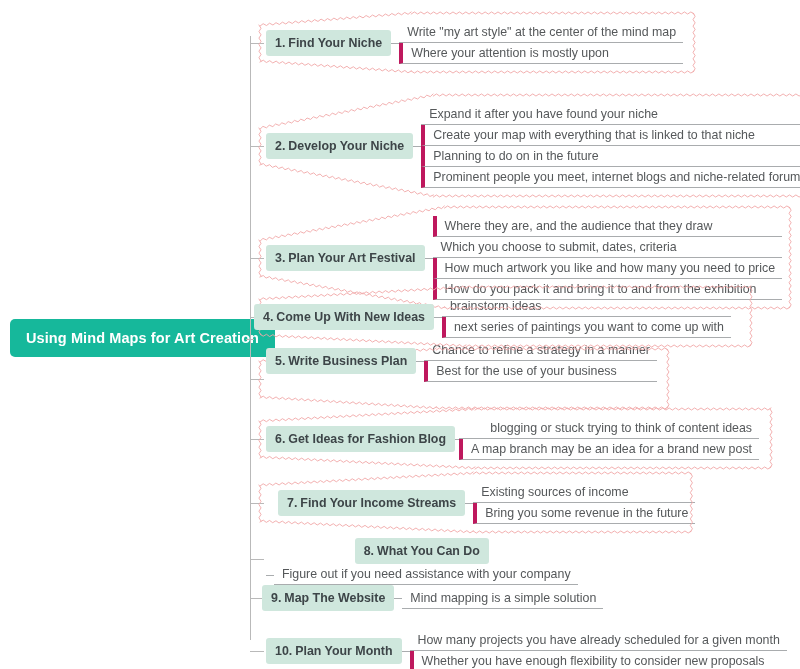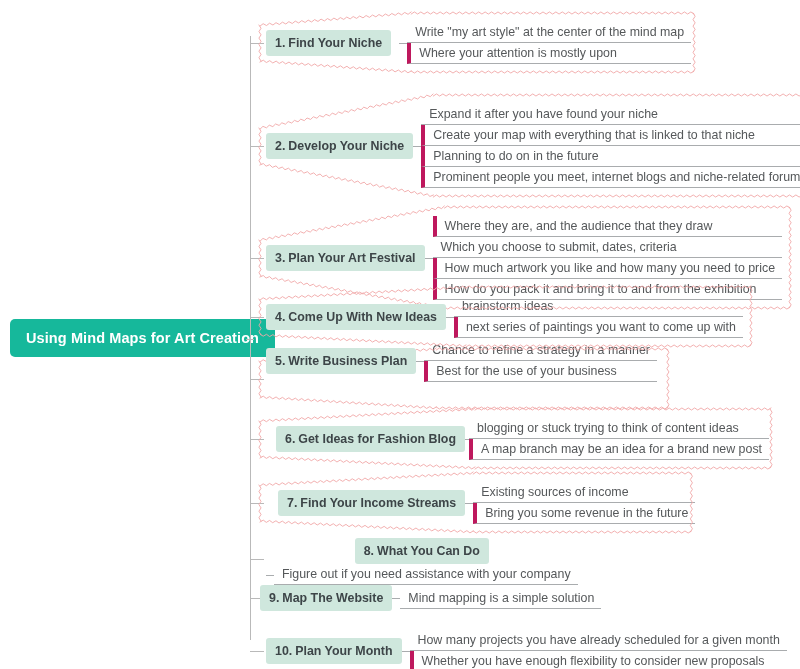--- a/index.html
+++ b/index.html
@@ -104,21 +104,21 @@
       <svg width="518.03125" height="64">
         <path d="M4.06 15.05 L7.15 12.77 L10.48 14.69 L13.57 12.41 L16.89 14.33 L19.99 12.06 L23.31 13.97 L26.40 11.70 L29.73 13.62 L32.82 11.34 L36.15 13.26 L39.24 10.98 L42.57 12.90 L45.66 10.62 L48.98 12.54 L52.08 10.27 L55.40 12.18 L58.49 9.91 L61.82 11.82 L64.91 9.55 L68.24 11.47 L71.33 9.19 L74.66 11.11 L77.75 8.83 L81.07 10.75 L84.17 8.47 L87.49 10.39 L90.58 8.12 L93.91 10.03 L97.00 7.76 L100.33 9.68 L103.42 7.40 L106.75 9.32 L109.84 7.04 L113.16 8.96 L116.25 6.68 L119.58 8.60 L122.67 6.32 L126.00 8.24 L129.09 5.97 L132.42 7.88 L135.51 5.61 L138.83 7.53 L141.93 5.25 L145.25 7.17 L148.34 4.89 L151.67 6.81 L154.76 4.53 L158.09 6.45 L161.18 4.18 L164.51 6.09 L167.60 3.82 L170.92 5.73 L174.02 3.46 L177.34 5.38 L180.43 3.10 L183.76 5.02 L186.85 2.74 L190.18 4.66 L193.27 2.38 L196.60 4.30 L199.69 2.03 L203.01 3.94 L206.11 1.67 L209.43 3.59 L212.52 1.31 L215.85 3.23 L218.94 0.95 M219.00 3.05 L222.18 0.95 L225.37 3.05 L228.55 0.95 L231.73 3.05 L234.92 0.95 L238.10 3.05 L241.28 0.95 L244.47 3.05 L247.65 0.95 L250.83 3.05 L254.01 0.95 L257.20 3.05 L260.38 0.95 L263.56 3.05 L266.75 0.95 L269.93 3.05 L273.11 0.95 L276.30 3.05 L279.48 0.95 L282.66 3.05 L285.85 0.95 L289.03 3.05 L292.21 0.95 L295.40 3.05 L298.58 0.95 L301.76 3.05 L304.94 0.95 L308.13 3.05 L311.31 0.95 L314.49 3.05 L317.68 0.95 L320.86 3.05 L324.04 0.95 L327.23 3.05 L330.41 0.95 L333.59 3.05 L336.78 0.95 L339.96 3.05 L343.14 0.95 L346.33 3.05 L349.51 0.95 L352.69 3.05 L355.87 0.95 L359.06 3.05 L362.24 0.95 L365.42 3.05 L368.61 0.95 L371.79 3.05 L374.97 0.95 L378.16 3.05 L381.34 0.95 L384.52 3.05 L387.71 0.95 L390.89 3.05 L394.07 0.95 L397.26 3.05 L400.44 0.95 L403.62 3.05 L406.80 0.95 L409.99 3.05 L413.17 0.95 L416.35 3.05 L419.54 0.95 L422.72 3.05 L425.90 0.95 L429.09 3.05 L432.27 0.95 L435.45 3.05 L438.64 0.95 L441.82 3.05 L445.00 0.95 L448.19 3.05 L451.37 0.95 L454.55 3.05 L457.73 0.95 L460.92 3.05 L464.10 0.95 L467.28 3.05 L470.47 0.95 L473.65 3.05 L476.83 0.95 L480.02 3.05 L483.20 0.95 L486.38 3.05 L489.57 0.95 L492.75 3.05 L495.93 0.95 L499.12 3.05 L502.30 0.95 L505.48 3.05 L508.66 0.95 L511.85 3.05 L515.03 0.95 M513.98 2.00 L516.08 5.28 L513.98 8.56 L516.08 11.83 L513.98 15.11 L516.08 18.39 L513.98 21.67 L516.08 24.94 L513.98 28.22 L516.08 31.50 L513.98 34.78 L516.08 38.06 L513.98 41.33 L516.08 44.61 L513.98 47.89 L516.08 51.17 L513.98 54.44 L516.08 57.72 L513.98 61.00 M515.03 59.95 L511.85 62.05 L508.66 59.95 L505.48 62.05 L502.30 59.95 L499.12 62.05 L495.93 59.95 L492.75 62.05 L489.57 59.95 L486.38 62.05 L483.20 59.95 L480.02 62.05 L476.83 59.95 L473.65 62.05 L470.47 59.95 L467.28 62.05 L464.10 59.95 L460.92 62.05 L457.73 59.95 L454.55 62.05 L451.37 59.95 L448.19 62.05 L445.00 59.95 L441.82 62.05 L438.64 59.95 L435.45 62.05 L432.27 59.95 L429.09 62.05 L425.90 59.95 L422.72 62.05 L419.54 59.95 L416.35 62.05 L413.17 59.95 L409.99 62.05 L406.80 59.95 L403.62 62.05 L400.44 59.95 L397.26 62.05 L394.07 59.95 L390.89 62.05 L387.71 59.95 L384.52 62.05 L381.34 59.95 L378.16 62.05 L374.97 59.95 L371.79 62.05 L368.61 59.95 L365.42 62.05 L362.24 59.95 L359.06 62.05 L355.87 59.95 L352.69 62.05 L349.51 59.95 L346.33 62.05 L343.14 59.95 L339.96 62.05 L336.78 59.95 L333.59 62.05 L330.41 59.95 L327.23 62.05 L324.04 59.95 L320.86 62.05 L317.68 59.95 L314.49 62.05 L311.31 59.95 L308.13 62.05 L304.94 59.95 L301.76 62.05 L298.58 59.95 L295.40 62.05 L292.21 59.95 L289.03 62.05 L285.85 59.95 L282.66 62.05 L279.48 59.95 L276.30 62.05 L273.11 59.95 L269.93 62.05 L266.75 59.95 L263.56 62.05 L260.38 59.95 L257.20 62.05 L254.01 59.95 L250.83 62.05 L247.65 59.95 L244.47 62.05 L241.28 59.95 L238.10 62.05 L234.92 59.95 L231.73 62.05 L228.55 59.95 L225.37 62.05 L222.18 59.95 L219.00 62.05 M219.05 59.95 L215.74 61.88 L212.64 59.62 L209.32 61.56 L206.22 59.29 L202.90 61.23 L199.80 58.97 L196.48 60.90 L193.38 58.64 L190.07 60.57 L186.96 58.31 L183.65 60.24 L180.55 57.98 L177.23 59.91 L174.13 57.65 L170.81 59.59 L167.71 57.32 L164.39 59.26 L161.29 57.00 L157.98 58.93 L154.87 56.67 L151.56 58.60 L148.46 56.34 L145.14 58.27 L142.04 56.01 L138.72 57.94 L135.62 55.68 L132.30 57.62 L129.20 55.35 L125.89 57.29 L122.78 55.03 L119.47 56.96 L116.37 54.70 L113.05 56.63 L109.95 54.37 L106.63 56.30 L103.53 54.04 L100.22 55.97 L97.11 53.71 L93.80 55.65 L90.70 53.38 L87.38 55.32 L84.28 53.06 L80.96 54.99 L77.86 52.73 L74.54 54.66 L71.44 52.40 L68.13 54.33 L65.02 52.07 L61.71 54.00 L58.61 51.74 L55.29 53.68 L52.19 51.41 L48.87 53.35 L45.77 51.09 L42.45 53.02 L39.35 50.76 L36.04 52.69 L32.93 50.43 L29.62 52.36 L26.52 50.10 L23.20 52.03 L20.10 49.77 L16.78 51.71 L13.68 49.44 L10.36 51.38 L7.26 49.12 L3.95 51.05 M5.05 50.00 L2.95 46.73 L5.05 43.45 L2.95 40.18 L5.05 36.91 L2.95 33.64 L5.05 30.36 L2.95 27.09 L5.05 23.82 L2.95 20.55 L5.05 17.27 L2.95 14.00 " fill="none" stroke="#f0a7a7" stroke-width="0.9" stroke-linecap="round"></path>
       </svg>
     </div>
     <div class="group-outline" style="left: 256px; top: 471px;">
       <svg width="438.375" height="64">
         <path d="M4.06 15.05 L7.12 12.77 L10.42 14.69 L13.49 12.41 L16.79 14.33 L19.85 12.06 L23.15 13.97 L26.21 11.70 L29.51 13.62 L32.58 11.34 L35.88 13.26 L38.94 10.98 L42.24 12.90 L45.31 10.62 L48.61 12.54 L51.67 10.27 L54.97 12.18 L58.03 9.91 L61.33 11.82 L64.40 9.55 L67.70 11.47 L70.76 9.19 L74.06 11.11 L77.12 8.83 L80.42 10.75 L83.49 8.47 L86.79 10.39 L89.85 8.12 L93.15 10.03 L96.22 7.76 L99.52 9.68 L102.58 7.40 L105.88 9.32 L108.94 7.04 L112.24 8.96 L115.31 6.68 L118.61 8.60 L121.67 6.32 L124.97 8.24 L128.04 5.97 L131.34 7.88 L134.40 5.61 L137.70 7.53 L140.76 5.25 L144.06 7.17 L147.13 4.89 L150.43 6.81 L153.49 4.53 L156.79 6.45 L159.85 4.18 L163.15 6.09 L166.22 3.82 L169.52 5.73 L172.58 3.46 L175.88 5.38 L178.95 3.10 L182.25 5.02 L185.31 2.74 L188.61 4.66 L191.67 2.38 L194.97 4.30 L198.04 2.03 L201.34 3.94 L204.40 1.67 L207.70 3.59 L210.76 1.31 L214.06 3.23 L217.13 0.95 M217.19 3.05 L220.40 0.95 L223.60 3.05 L226.81 0.95 L230.02 3.05 L233.23 0.95 L236.44 3.05 L239.65 0.95 L242.86 3.05 L246.07 0.95 L249.27 3.05 L252.48 0.95 L255.69 3.05 L258.90 0.95 L262.11 3.05 L265.32 0.95 L268.53 3.05 L271.73 0.95 L274.94 3.05 L278.15 0.95 L281.36 3.05 L284.57 0.95 L287.78 3.05 L290.99 0.95 L294.19 3.05 L297.40 0.95 L300.61 3.05 L303.82 0.95 L307.03 3.05 L310.24 0.95 L313.45 3.05 L316.66 0.95 L319.86 3.05 L323.07 0.95 L326.28 3.05 L329.49 0.95 L332.70 3.05 L335.91 0.95 L339.12 3.05 L342.32 0.95 L345.53 3.05 L348.74 0.95 L351.95 3.05 L355.16 0.95 L358.37 3.05 L361.58 0.95 L364.78 3.05 L367.99 0.95 L371.20 3.05 L374.41 0.95 L377.62 3.05 L380.83 0.95 L384.04 3.05 L387.25 0.95 L390.45 3.05 L393.66 0.95 L396.87 3.05 L400.08 0.95 L403.29 3.05 L406.50 0.95 L409.71 3.05 L412.91 0.95 L416.12 3.05 L419.33 0.95 L422.54 3.05 L425.75 0.95 L428.96 3.05 L432.17 0.95 L435.38 3.05 M434.32 2.00 L436.43 5.28 L434.32 8.56 L436.43 11.83 L434.32 15.11 L436.43 18.39 L434.32 21.67 L436.43 24.94 L434.32 28.22 L436.43 31.50 L434.32 34.78 L436.43 38.06 L434.32 41.33 L436.43 44.61 L434.32 47.89 L436.43 51.17 L434.32 54.44 L436.43 57.72 L434.32 61.00 M435.38 59.95 L432.17 62.05 L428.96 59.95 L425.75 62.05 L422.54 59.95 L419.33 62.05 L416.12 59.95 L412.91 62.05 L409.71 59.95 L406.50 62.05 L403.29 59.95 L400.08 62.05 L396.87 59.95 L393.66 62.05 L390.45 59.95 L387.25 62.05 L384.04 59.95 L380.83 62.05 L377.62 59.95 L374.41 62.05 L371.20 59.95 L367.99 62.05 L364.78 59.95 L361.58 62.05 L358.37 59.95 L355.16 62.05 L351.95 59.95 L348.74 62.05 L345.53 59.95 L342.32 62.05 L339.12 59.95 L335.91 62.05 L332.70 59.95 L329.49 62.05 L326.28 59.95 L323.07 62.05 L319.86 59.95 L316.66 62.05 L313.45 59.95 L310.24 62.05 L307.03 59.95 L303.82 62.05 L300.61 59.95 L297.40 62.05 L294.19 59.95 L290.99 62.05 L287.78 59.95 L284.57 62.05 L281.36 59.95 L278.15 62.05 L274.94 59.95 L271.73 62.05 L268.53 59.95 L265.32 62.05 L262.11 59.95 L258.90 62.05 L255.69 59.95 L252.48 62.05 L249.27 59.95 L246.07 62.05 L242.86 59.95 L239.65 62.05 L236.44 59.95 L233.23 62.05 L230.02 59.95 L226.81 62.05 L223.60 59.95 L220.40 62.05 L217.19 59.95 M217.24 59.95 L213.95 61.88 L210.88 59.62 L207.59 61.56 L204.51 59.29 L201.22 61.23 L198.15 58.97 L194.86 60.90 L191.79 58.64 L188.50 60.57 L185.42 58.31 L182.13 60.24 L179.06 57.98 L175.77 59.91 L172.69 57.65 L169.40 59.59 L166.33 57.32 L163.04 59.26 L159.97 57.00 L156.68 58.93 L153.60 56.67 L150.31 58.60 L147.24 56.34 L143.95 58.27 L140.88 56.01 L137.59 57.94 L134.51 55.68 L131.22 57.62 L128.15 55.35 L124.86 57.29 L121.78 55.03 L118.49 56.96 L115.42 54.70 L112.13 56.63 L109.06 54.37 L105.77 56.30 L102.69 54.04 L99.40 55.97 L96.33 53.71 L93.04 55.65 L89.97 53.38 L86.68 55.32 L83.60 53.06 L80.31 54.99 L77.24 52.73 L73.95 54.66 L70.87 52.40 L67.58 54.33 L64.51 52.07 L61.22 54.00 L58.15 51.74 L54.86 53.68 L51.78 51.41 L48.49 53.35 L45.42 51.09 L42.13 53.02 L39.06 50.76 L35.76 52.69 L32.69 50.43 L29.40 52.36 L26.33 50.10 L23.04 52.03 L19.96 49.77 L16.67 51.71 L13.60 49.44 L10.31 51.38 L7.24 49.12 L3.95 51.05 M5.05 50.00 L2.95 46.73 L5.05 43.45 L2.95 40.18 L5.05 36.91 L2.95 33.64 L5.05 30.36 L2.95 27.09 L5.05 23.82 L2.95 20.55 L5.05 17.27 L2.95 14.00 " fill="none" stroke="#f0a7a7" stroke-width="0.9" stroke-linecap="round"></path>
       </svg>
     </div>
     <div id="branches">
-      <div class="branch" style="left: 266px; top: 22px; gap: 8px;">
+      <div class="branch" style="left: 266px; top: 22px;">
         <div class="l1"><span class="num">1.</span><span>Find Your Niche</span></div>
         <div class="leaves" style="margin-left: 8px;">
           <div class="leaf first">Write "my art style" at the center of the mind map</div>
           <div class="leaf bordered">Where your attention is mostly upon</div>
           <div class="leaf-corner"></div>
         </div>
       </div>
       <div class="branch" style="left: 266px; top: 104px;">
         <div class="l1"><span class="num">2.</span><span>Develop Your Niche</span></div>
         <div class="leaves" style="margin-left: 8px;">
@@ -132,37 +132,37 @@
       <div class="branch" style="left: 266px; top: 216px;">
         <div class="l1"><span class="num">3.</span><span>Plan Your Art Festival</span></div>
         <div class="leaves" style="margin-left: 8px;">
           <div class="leaf bordered">Where they are, and the audience that they draw</div>
           <div class="leaf first">Which you choose to submit, dates, criteria</div>
           <div class="leaf bordered">How much artwork you like and how many you need to price</div>
           <div class="leaf bordered">How do you pack it and bring it to and from the exhibition</div>
           <div class="leaf-corner"></div>
         </div>
       </div>
-      <div class="branch" style="left: 266px; top: 296px;">
+      <div class="branch" style="left: 254px; top: 296px;">
         <div class="l1"><span class="num">4.</span><span>Come Up With New Ideas</span></div>
         <div class="leaves" style="margin-left: 8px;">
           <div class="leaf first">brainstorm ideas</div>
           <div class="leaf bordered">next series of paintings you want to come up with</div>
           <div class="leaf-corner"></div>
         </div>
       </div>
       <div class="branch" style="left: 266px; top: 340px;">
         <div class="l1"><span class="num">5.</span><span>Write Business Plan</span></div>
         <div class="leaves" style="margin-left: 8px;">
           <div class="leaf first">Chance to refine a strategy in a manner</div>
           <div class="leaf bordered">Best for the use of your business</div>
           <div class="leaf-corner"></div>
         </div>
       </div>
-      <div class="branch" style="left: 276px; top: 418px;">
+      <div class="branch" style="left: 266px; top: 418px; text-align: right;">
         <div class="l1"><span class="num">6.</span><span>Get Ideas for Fashion Blog</span></div>
         <div class="leaves" style="margin-left: 4px;">
           <div class="leaf first">blogging or stuck trying to think of content ideas</div>
           <div class="leaf bordered">A map branch may be an idea for a brand new post</div>
           <div class="leaf-corner"></div>
         </div>
       </div>
       <div class="branch" style="left: 278px; top: 482px;">
         <div class="l1"><span class="num">7.</span><span>Find Your Income Streams</span></div>
         <div class="leaves" style="margin-left: 8px;">
@@ -171,21 +171,21 @@
           <div class="leaf-corner"></div>
         </div>
       </div>
       <div class="branch" style="left: 266px; top: 538px; flex-direction: column;">
         <div class="l1"><span class="num">8.</span><span>What You Can Do</span></div>
         <div class="leaves" style="margin-left: 8px;">
           <div class="leaf first">Figure out if you need assistance with your company</div>
           <div class="leaf-corner"></div>
         </div>
       </div>
-      <div class="branch" style="left: 260px; top: 585px;">
+      <div class="branch" style="left: 250px; top: 585px; padding-left: 12px;">
         <div class="l1"><span class="num">9.</span><span>Map The Website</span></div>
         <div class="leaves" style="margin-left: 8px;">
           <div class="leaf first">Mind mapping is a simple solution</div>
           <div class="leaf-corner"></div>
         </div>
       </div>
       <div class="branch" style="left: 266px; top: 630px;">
         <div class="l1"><span class="num">10.</span><span>Plan Your Month</span></div>
         <div class="leaves" style="margin-left: 8px;">
           <div class="leaf first">How many projects you have already scheduled for a given month</div>

